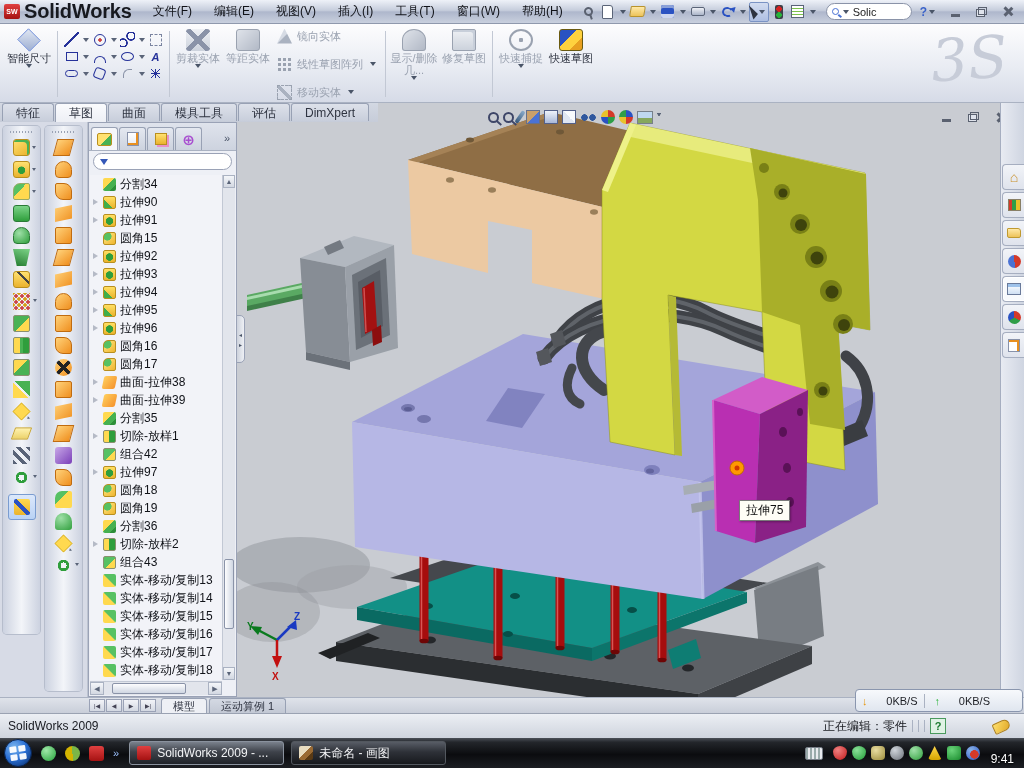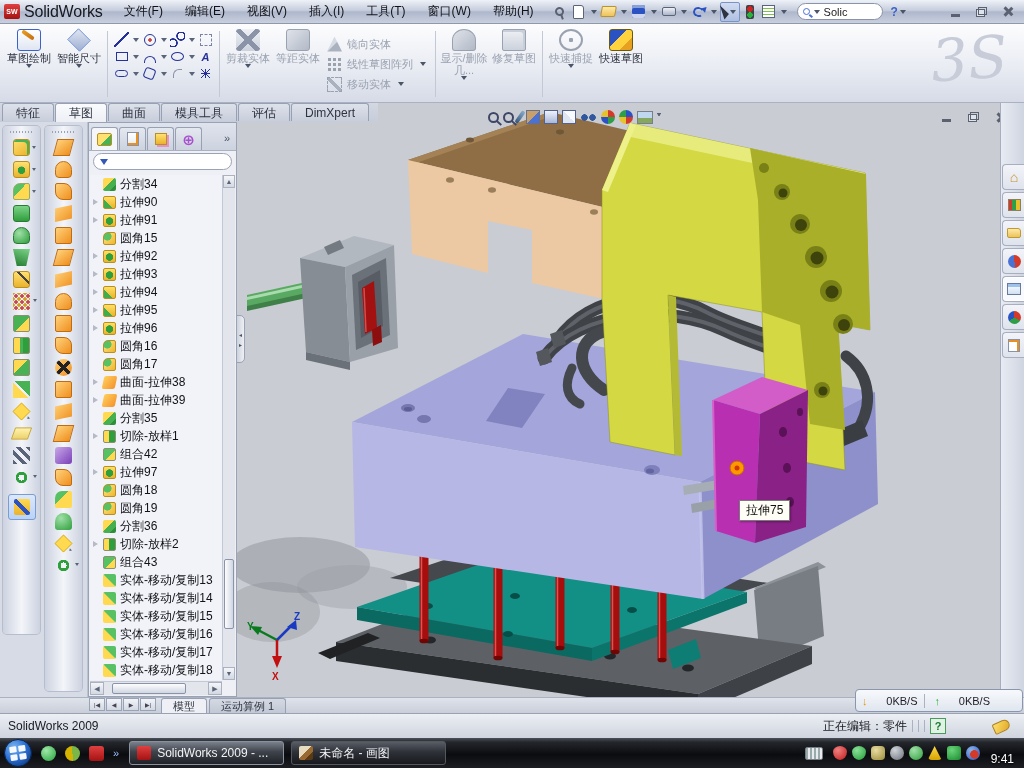--- a/index.html
+++ b/index.html
@@ -3,21 +3,21 @@
 <meta charset="utf-8">
 <style>
 *{box-sizing:border-box;margin:0;padding:0}
 html,body{width:1024px;height:768px;overflow:hidden}
 body{position:relative;font-family:"Liberation Sans","DejaVu Sans",sans-serif;background:#d4d8e2;font-size:12px}
 
 
 #titlebar{position:absolute;left:0;top:0;width:1024px;height:24px;display:flex;align-items:center;background:linear-gradient(#eef1f8,#c6cddc 45%,#aeb7cc 52%,#c9d0de);border-bottom:1px solid #8f99ad;z-index:30}
 .logo{display:flex;align-items:center;gap:4px;padding:0 10px 0 4px}
 .logo-cube{width:16px;height:15px;background:linear-gradient(#e04040,#a51212);border-radius:2px;color:#fff;font-size:7px;font-weight:bold;display:flex;align-items:center;justify-content:center}
-.logo-text{font-size:16px;font-weight:normal;color:#17191f;letter-spacing:-.2px}
+.logo-text{font-size:20px;font-weight:bold;color:#17191f;letter-spacing:-.2px}
 .menubar{display:flex;align-items:center}
 .menu-item{padding:2px 11px;color:#101218;cursor:default}
 .tbi{display:flex;align-items:center;margin-left:6px;gap:1px}
 .twrap{display:flex;align-items:center;justify-content:center;height:20px;min-width:18px;padding:0 1px}
 .pressed{background:linear-gradient(#d2dcf0,#aebfe2);border:1px solid #7a93c4;border-radius:2px}
 .car{width:0;height:0;border-left:3px solid transparent;border-right:3px solid transparent;border-top:4px solid #4a5568;display:inline-block;margin:0 2px}
 .i-pin{width:9px;height:9px;border:2px solid #5a6170;border-radius:50%;transform:rotate(-20deg);position:relative}
 .i-pin::after{content:"";position:absolute;left:2px;bottom:-6px;width:2px;height:5px;background:#5a6170}
 .i-new{width:11px;height:14px;background:#fff;border:1px solid #5a6478;border-radius:1px 3px 1px 1px}
 .i-open{width:15px;height:11px;background:linear-gradient(#ffe9a8,#edc35a);border:1px solid #b9932c;border-radius:1px 2px 2px 2px;transform:skewX(-10deg)}
@@ -64,21 +64,21 @@
 .sk-ell{border:1.5px solid #26329a;border-radius:50%;width:13px;height:9px}
 .sk-text{color:#26329a;font-size:11px;font-weight:bold}
 .sk-slot{border:1.5px solid #26329a;border-radius:5px;width:13px;height:7px}
 .sk-poly{width:11px;height:11px;border:1.5px solid #26329a;border-radius:3px;transform:rotate(22deg)}
 .sk-filt{width:9px;height:9px;border-left:1.5px solid #8a93a8;border-top:1.5px solid #8a93a8;border-top-left-radius:6px}
 .sk-pt{width:9px;height:9px;background:linear-gradient(0deg,transparent 45%,#26329a 45% 55%,transparent 55%),linear-gradient(90deg,transparent 45%,#26329a 45% 55%,transparent 55%),linear-gradient(45deg,transparent 45%,#26329a 45% 55%,transparent 55%),linear-gradient(135deg,transparent 45%,#26329a 45% 55%,transparent 55%)}
 .sk-dd{width:0;height:0;border-left:3px solid transparent;border-right:3px solid transparent;border-top:4px solid #5a6478}
 .bic-gray{background:linear-gradient(135deg,#dfe3ea,#b2b9c6);border:1px solid #9aa2b0;border-radius:3px}
 .bic-trim{background:linear-gradient(45deg,transparent 42%,#8a93a8 42% 58%,transparent 58%),linear-gradient(135deg,transparent 42%,#8a93a8 42% 58%,transparent 58%),linear-gradient(#eef0f4,#ccd2dc);border-radius:3px}
 .bic-convert{background:linear-gradient(#eef2fa,#a9b8d8);border:1px solid #54618a;border-radius:2px;box-shadow:inset 0 7px 0 -3px #4a72d4}
-.stack{display:flex;flex-direction:column;justify-content:center;gap:3px;padding:0 4px}
+.stack{display:flex;flex-direction:column;justify-content:center;gap:11px;padding:0 4px}
 .srow{display:flex;align-items:center;gap:5px;height:17px;font-size:11px;color:#9aa2b0}
 .sico{width:15px;height:15px;flex:0 0 15px}
 .sico-mirror{background:linear-gradient(135deg,#d6dbe4 0 48%,#aab2c0 52%);clip-path:polygon(50% 0,100% 100%,0 100%)}
 .sico-pattern{background:radial-gradient(circle,#9aa2b0 0 1.6px,transparent 2px);background-size:5px 5px}
 .sico-move{border:1px dashed #9aa2b0;background:linear-gradient(45deg,transparent 42%,#aab2c0 42% 58%,transparent 58%)}
 .bic-display{background:linear-gradient(135deg,#dfe3ea,#b2b9c6);border-radius:50% 50% 3px 3px;border:1px solid #9aa2b0}
 .bic-repair{background:linear-gradient(#eef0f4,#ccd2dc);border:1px solid #9aa2b0;border-radius:2px;box-shadow:inset -4px 4px 0 -2px #c8cfda}
 .bic-snap{border:2px solid #9aa2b0;border-radius:50%;background:radial-gradient(circle,#9aa2b0 0 2px,transparent 2.5px)}
 .bic-rapid{background:linear-gradient(135deg,#2a52c2 0 40%,#ffd23e 40% 70%,#e8a020 70%);border:1px solid #6a5a10;border-radius:3px}
 .wm{position:absolute;right:16px;top:0px;font-family:"DejaVu Serif","Liberation Serif",serif;font-style:italic;font-size:58px;color:#c7ccd8;transform:rotate(-4deg);line-height:70px;pointer-events:none}
@@ -187,21 +187,21 @@
 .tptab.active{background:#f8fafd;box-shadow:inset 0 0 0 1px #fff}
 .tp-home{color:#c8912a;font-size:14px;font-weight:bold;line-height:1}
 .tp-lib{width:13px;height:12px;background:linear-gradient(90deg,#d43a2a 0 30%,#2e9e48 30% 60%,#e8c22a 60%);border:1px solid #887f66}
 .tp-folder{width:14px;height:10px;background:linear-gradient(#ffe9a8,#edc35a);border:1px solid #c09a30;border-radius:1px 3px 2px 2px}
 .tp-res{width:13px;height:13px;border-radius:50%;background:conic-gradient(#d43a2a 0 50%,#4a72d4 50%)}
 .tp-pal{width:14px;height:12px;background:linear-gradient(#fff,#cfe0f4);border:1px solid #6a7a9a;box-shadow:inset 0 3px 0 #9ec2ea}
 .tp-ball{width:13px;height:13px;border-radius:50%;background:conic-gradient(#d43a2a 0 33%,#2e9e48 33% 66%,#2a52c2 66%)}
 .tp-props{width:12px;height:13px;background:#fff;border:1px solid #8892aa;box-shadow:inset -4px 4px 0 -2px #e89020}
 
 
-#docbar{position:absolute;left:0;top:697px;width:1024px;height:16px;background:linear-gradient(#dfe3ea,#c9ced9);border-top:1px solid #aab2c2;display:flex;}
+#docbar{position:absolute;left:0;top:697px;width:1024px;height:16px;background:linear-gradient(#dfe3ea,#c9ced9);border-top:1px solid #aab2c2;display:flex;align-items:flex-end}
 .navgroup{display:flex;margin-left:89px;margin-bottom:1px}
 .navb{width:16px;height:13px;font-size:6px;display:flex;align-items:center;justify-content:center;background:linear-gradient(#f2f4f8,#d3d8e2);border:1px solid #9aa2b6;color:#445;margin-right:1px}
 .dtab{height:15px;padding:0 11px;font-size:11px;display:flex;align-items:center;background:linear-gradient(#d4d9e3,#c2c8d4);border:1px solid #98a1b4;border-bottom:none;border-radius:3px 3px 0 0;margin-right:2px;color:#2e3340}
 .dtab.active{background:#eef0f5}
 .dtab:first-of-type{margin-left:4px}
 #netw{position:absolute;left:855px;top:689px;width:168px;height:23px;background:linear-gradient(#f7f9fc,#e0e6ef);border:1px solid #8a96ae;border-radius:4px;display:flex;align-items:center;font-size:11px;color:#1c1e24;z-index:25;padding:0 6px}
 .nw-arrow-down{color:#e8960c;font-weight:bold;margin-right:4px}
 .nw-arrow-up{color:#2db53c;font-weight:bold;margin:0 4px}
 .nw-val{width:46px;text-align:right}
 .nw-sep{width:1px;height:14px;background:#aab2c2;margin:0 6px}
@@ -304,25 +304,20 @@
     <span class="wb">
         <i class="gly-restore"></i>
       </span>
     <span class="wb">
         <i class="gly-close"></i>
       </span>
   </div>
 </div>
 
 <div id="ribbon">
-  <div class="bigbtn">
-    <span class="bicon bic-sketch"></span>
-    <span class="blabel">草图绘制</span>
-      <i class="car"></i>
-  </div>
   <div class="bigbtn">
     <span class="bicon bic-dim"></span>
     <span class="blabel">智能尺寸</span>
       <i class="car"></i>
   </div>
   <div class="vsep"></div>
   <div class="skgrid">
 
   <i class="skc sk-line"></i>
       <i class="skc sk-dd"></i>

